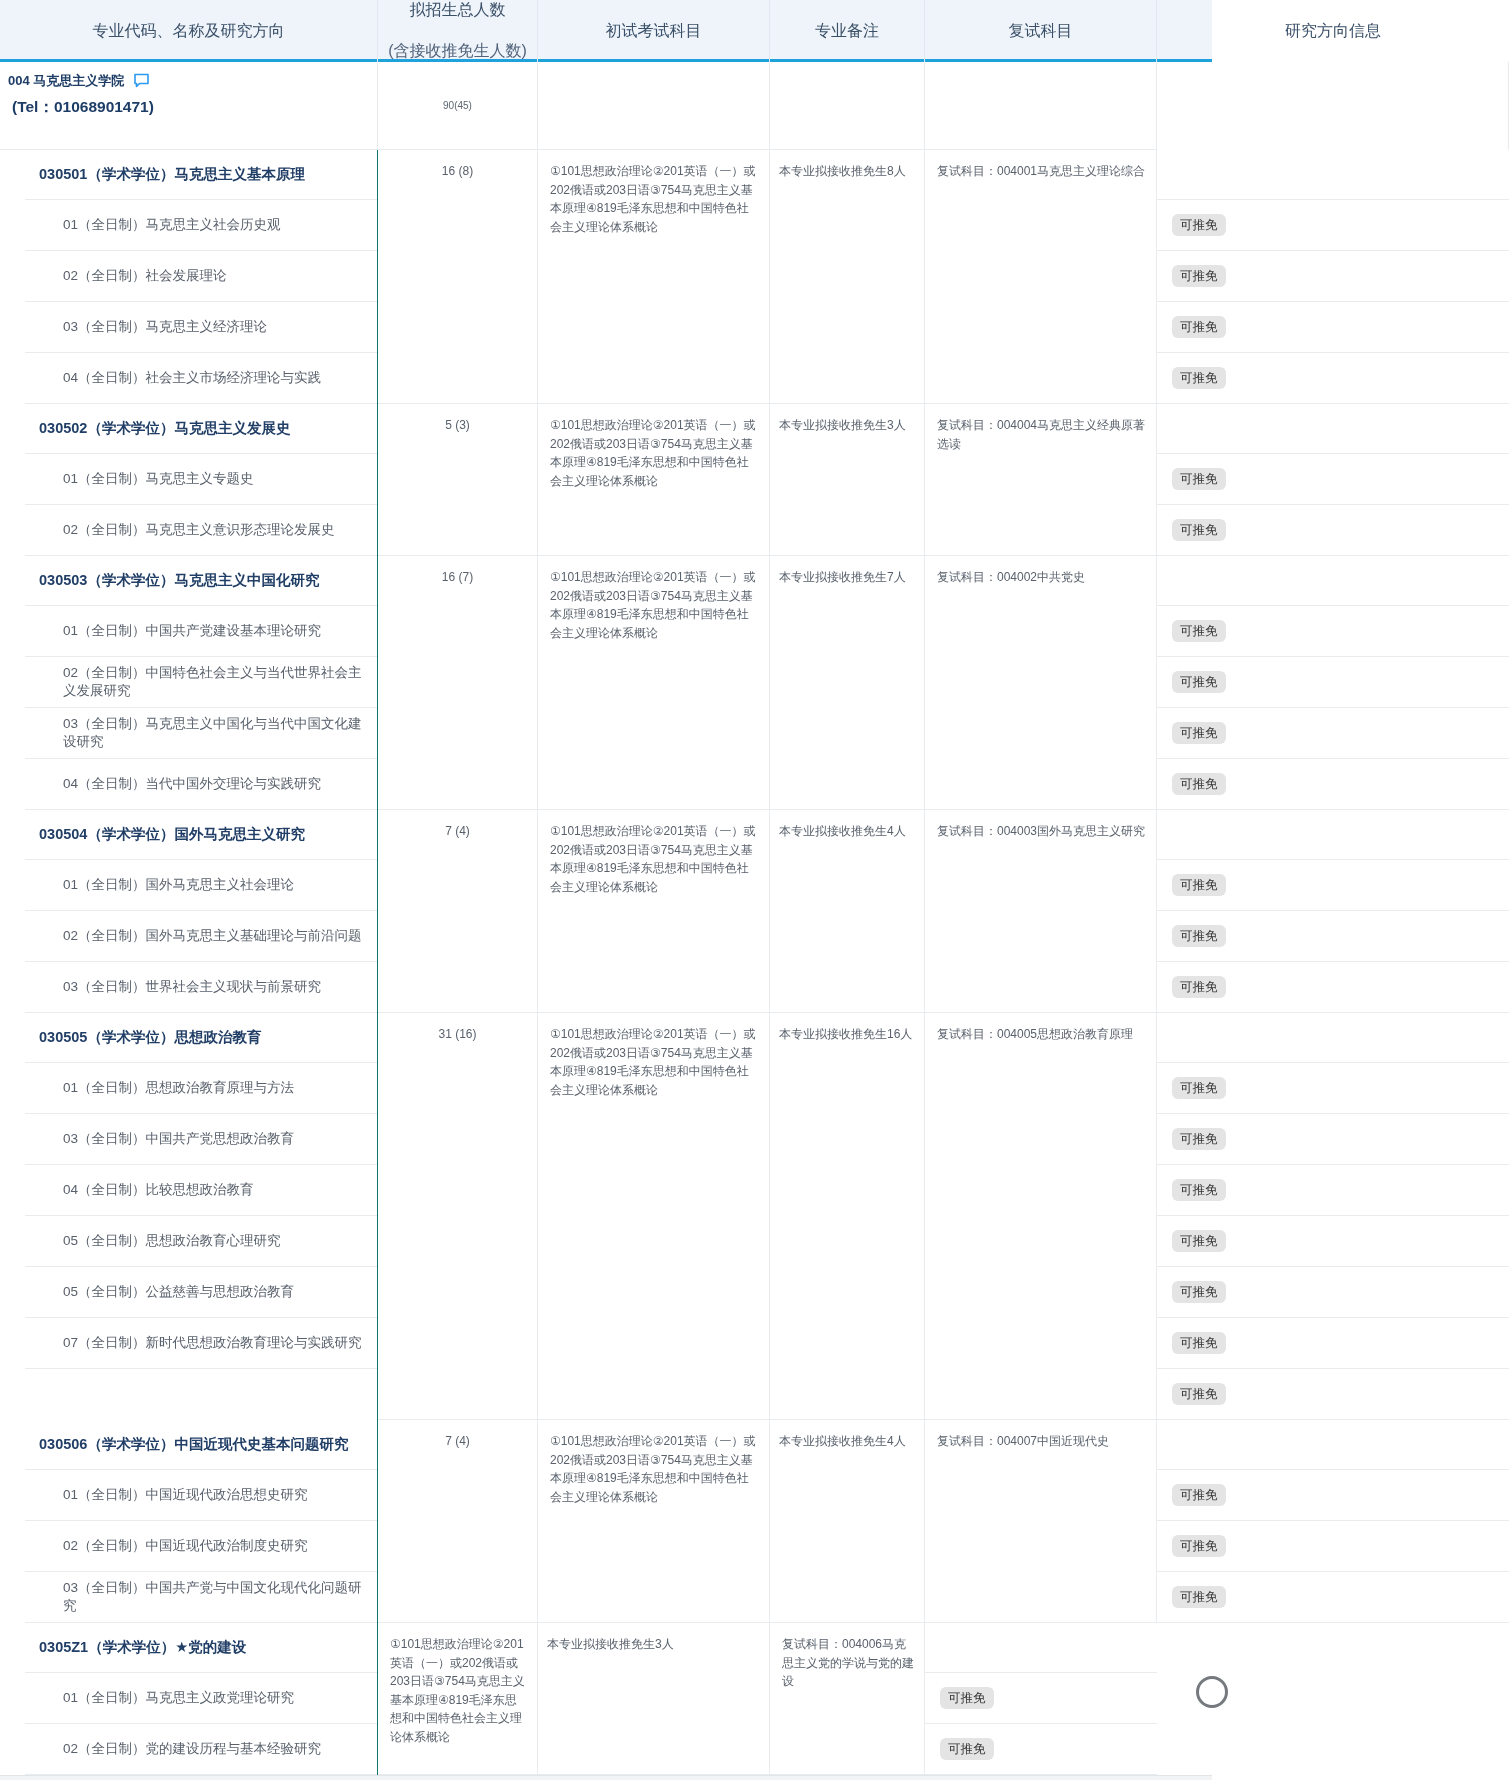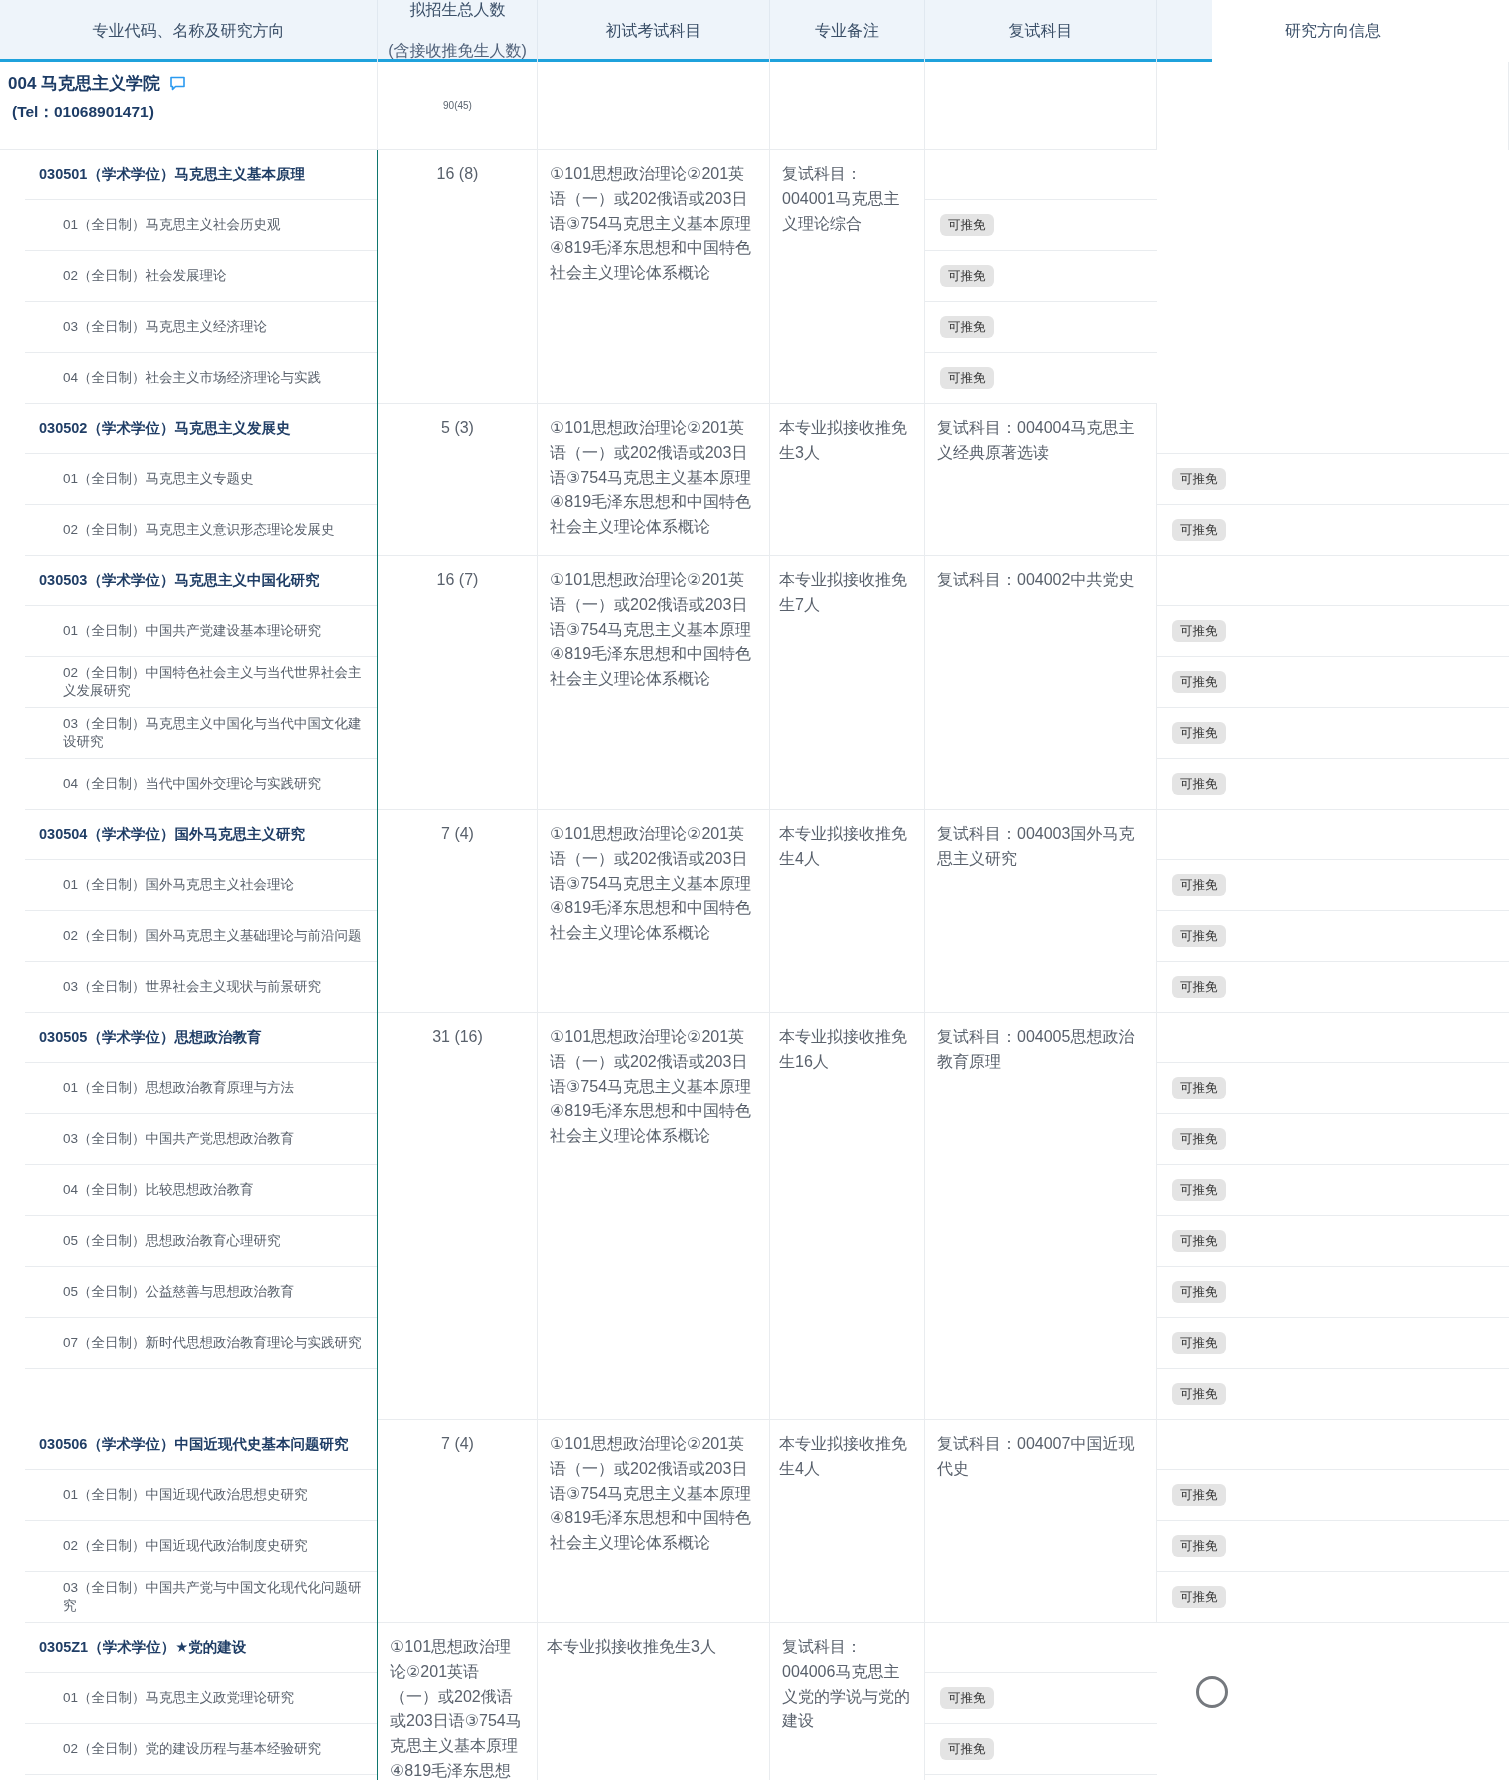--- a/index.html
+++ b/index.html
@@ -12,36 +12,36 @@
   
   .thead { height:62px; background:#eef4fa; border-bottom:3px solid #1fa2dc; }
   .th { display:flex; flex-direction:column; align-items:center; justify-content:center;
         color:#3a4f68; font-size:16px; border-right:1px solid #e0e8f0; }
   .th:last-child { border-right:none; }
   .th .sub { font-size:16px; color:#51627a; margin-top:20px; }
 
   
   .college-row { height:88px; }
   .college-c1 { padding:10px 8px 8px 8px; border-right:1px solid #e9ecef; border-bottom:1px solid #e9ecef; }
-  .college-title { color:#1d3c66; font-size:17px; font-weight:bold; display:flex; align-items:center; gap:9px; }
+  .college-title { color:#1d3c66; font-size:13px; font-weight:bold; display:flex; gap:9px; }
   .college-tel { color:#1d3c66; font-size:15.5px; font-weight:bold; margin-top:7px; padding-left:4px; }
   .college-mid { display:flex; align-items:center; justify-content:center; color:#5b6570; font-size:10px;
                  border-right:1px solid #e9ecef; border-bottom:1px solid #e9ecef; }
   .college-empty { border-right:1px solid #e9ecef; border-bottom:1px solid #e9ecef; }
   .college-last { border-bottom:none; }
 
   
   .col-stack { display:flex; flex-direction:column; }
   .c-border { border-right:1px solid #0f766e;padding-left:25px; }
   .major-cell { height:50px; display:flex; align-items:center; padding:0 8px 0 14px;
                 border-bottom:1px solid #e9ecef; color:#203e66; font-size:14.5px; font-weight:bold; }
   .dir-cell { height:51px; display:flex; align-items:center; padding:0 8px 0 38px;
               border-bottom:1px solid #e9ecef; color:#59616c; font-size:13.5px; }
   .merge-cell { border-right:1px solid #e9ecef; border-bottom:1px solid #e9ecef;
-                color:#59616c; font-size:16px; line-height:1.55; }
+                color:#59616c; font-size:12px; line-height:1.55; }
   .count-cell { text-align:center; padding-top:12px; }
   .exam-cell { padding:12px 12px 0 12px; }
   .note-cell { padding:12px 4px 0 9px; }
   .retest-cell { padding:12px 10px 0 12px; }
   .c6-band { height:50px; border-bottom:1px solid #e9ecef; }
   .c6-dir { height:51px; display:flex; align-items:center; padding-left:15px; border-bottom:1px solid #e9ecef; }
   .tag { background:#e4e4e4; color:#333; font-size:12.5px; padding:5px 8px; border-radius:6px; line-height:1; }
 
   
   .bubble { width:17px; height:17px; display:inline-block; }
@@ -102,20 +102,21 @@
       <div class="grid-cols">
         <div class="col-stack c-border">
           <div class="major-cell">030501（学术学位）马克思主义基本原理</div>
           <div class="dir-cell">01（全日制）马克思主义社会历史观</div>
           <div class="dir-cell">02（全日制）社会发展理论</div>
           <div class="dir-cell">03（全日制）马克思主义经济理论</div>
           <div class="dir-cell">04（全日制）社会主义市场经济理论与实践</div>
         </div>
         <div class="merge-cell count-cell">16 (8)</div>
         <div class="merge-cell exam-cell">①101思想政治理论②201英语（一）或202俄语或203日语③754马克思主义基本原理④819毛泽东思想和中国特色社会主义理论体系概论</div>
+        <div class="merge-cell note-cell">本专业拟接收推免生8人</div>
         <div class="merge-cell retest-cell">复试科目：004001马克思主义理论综合</div>
         <div class="col-stack">
           <div class="c6-band"></div>
           <div class="c6-dir">
             <div class="tag" style="display: inline-block;">可推免</div>
           </div>
           <div class="c6-dir">
             <div class="tag" style="display: inline-block;">可推免</div>
           </div>
           <div class="c6-dir">

